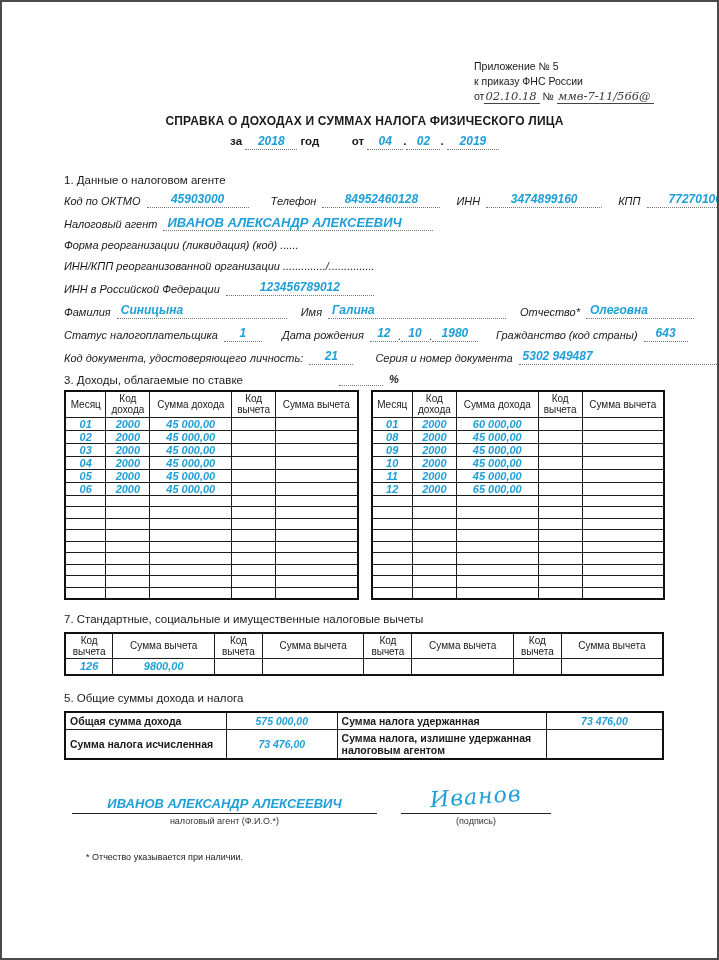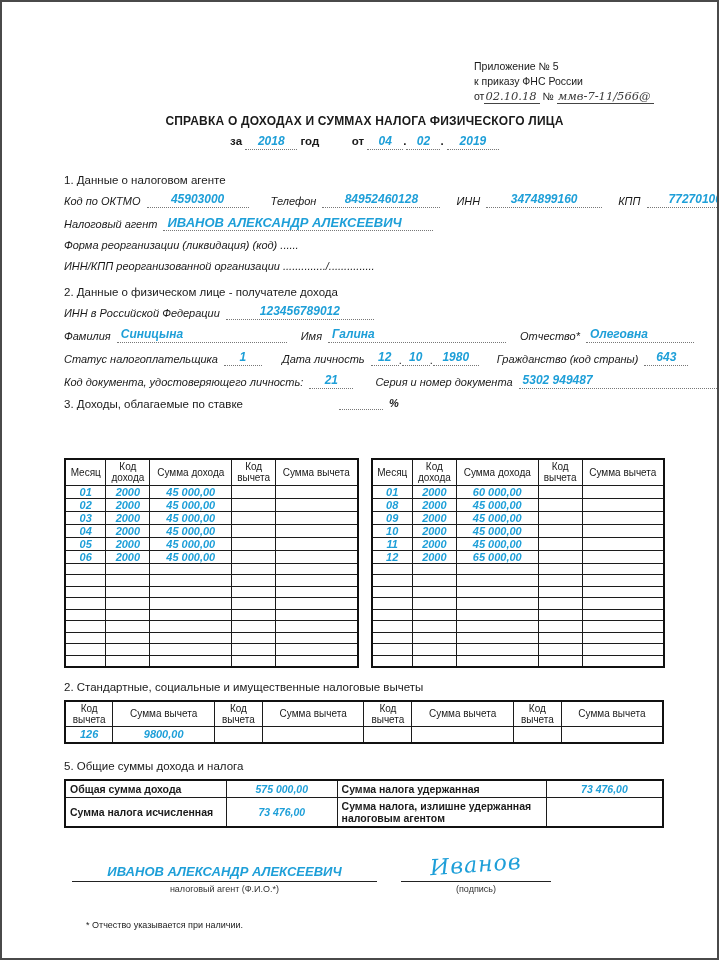--- a/index.html
+++ b/index.html
@@ -26,21 +26,21 @@
   .sec-title { font-weight: normal; font-size: 11.5px; margin: 13px 0 7px 0; }
   .form-line { display: flex; align-items: flex-end; margin-bottom: 8px; white-space: nowrap; }
   .form-line .lbl { padding-bottom: 1px; font-style: italic; }
   .sp { margin-left: 6px; }
 
   
   .tables-row { display: flex; gap: 12px; margin-top: 4px; }
   table { border-collapse: collapse; table-layout: fixed; }
   .income-table { width: 295px; }
   .income-table th, .income-table td { border: 1px solid #1c1c1c; }
-  .income-table { border: 2px solid #111; margin-top: 44px; }
+  .income-table { border: 2px solid #111; }
   .income-table th { font-weight: normal; font-size: 10px; line-height: 11px; height: 26px; padding: 1px 1px; }
   .income-table td { height: 11.5px; text-align: center; font-size: 11px; line-height: 12px; padding: 0 1px; }
   .c-month { width: 14%; } .c-code { width: 15%; } .c-sum { width: 28%; }
 
   
   .deduct-table { width: 600px; border: 2px solid #111; margin-top: 2px; }
   .deduct-table th, .deduct-table td { border: 1px solid #1c1c1c; }
   .deduct-table th { font-weight: normal; font-size: 10px; line-height: 11px; height: 26px; }
   .deduct-table td { height: 16px; text-align: center; font-size: 11px; }
   .c-dcode { width: 8%; } .c-dsum { width: 17%; }
@@ -103,37 +103,36 @@
     <span class="lbl">Налоговый агент</span>
     <span class="fld val sp" style="min-width:270px;text-align:left;font-size:13px">ИВАНОВ АЛЕКСАНДР АЛЕКСЕЕВИЧ</span>
   </div>
   <div class="form-line">
     <span class="lbl">Форма реорганизации (ликвидация) (код) ......</span>
   </div>
   <div class="form-line">
     <span class="lbl">ИНН/КПП реорганизованной организации ............../...............</span>
   </div>
 
-  <div class="sec-title">2. Данные о физическом лице - получателе дохода</div>
   <div class="form-line">
     <span class="lbl">ИНН в Российской Федерации</span>
     <span class="fld val sp" style="min-width:148px">123456789012</span>
   </div>
   <div class="form-line">
     <span class="lbl">Фамилия</span>
     <span class="fld val sp" style="min-width:170px;text-align:left">Синицына</span>
     <span class="lbl" style="margin-left:14px">Имя</span>
     <span class="fld val sp" style="min-width:178px;text-align:left">Галина</span>
     <span class="lbl" style="margin-left:14px">Отчество*</span>
     <span class="fld val sp" style="min-width:108px;text-align:left">Олеговна</span>
   </div>
   <div class="form-line">
     <span class="lbl">Статус налогоплательщика</span>
     <span class="fld val sp" style="min-width:38px">1</span>
-    <span class="lbl" style="margin-left:20px">Дата личность</span>
+    <span class="lbl" style="margin-left:20px">Дата рождения</span>
     <span class="fld val sp" style="min-width:28px">12</span>
       <span>.</span>
       <span class="fld val" style="min-width:28px">10</span>
       <span>.</span>
       <span class="fld val" style="min-width:46px">1980</span>
     <span class="lbl" style="margin-left:18px">Гражданство (код страны)</span>
     <span class="fld val sp" style="min-width:44px">643</span>
   </div>
   <div class="form-line">
     <span class="lbl">Код документа, удостоверяющего личность:</span>
@@ -394,21 +393,21 @@
             <td></td>
             <td></td>
             <td></td>
             <td></td>
             <td></td>
           </tr>
         </tbody>
     </table>
   </div>
 
-  <div class="sec-title">2. Стандартные, социальные и имущественные налоговые вычеты</div>
+  <div class="sec-title">7. Стандартные, социальные и имущественные налоговые вычеты</div>
   <table class="deduct-table">
     <colgroup>
         <col class="c-dcode">
         <col class="c-dsum">
         <col class="c-dcode">
         <col class="c-dsum">
         <col class="c-dcode">
         <col class="c-dsum">
         <col class="c-dcode">
         <col class="c-dsum">

